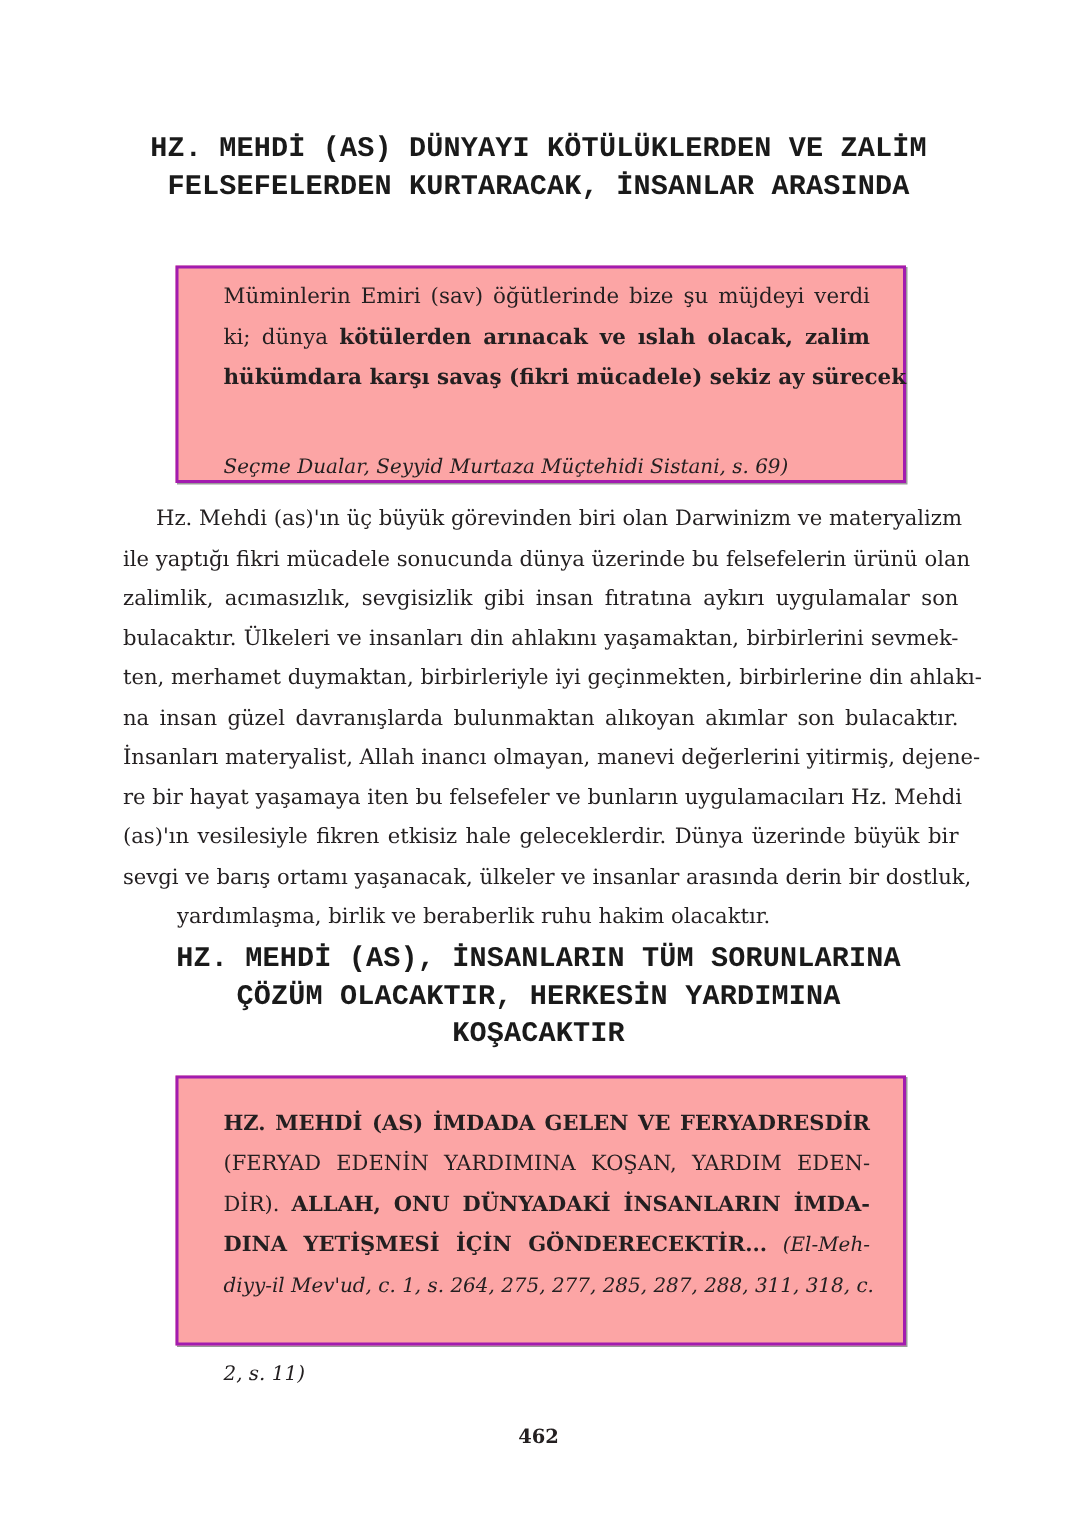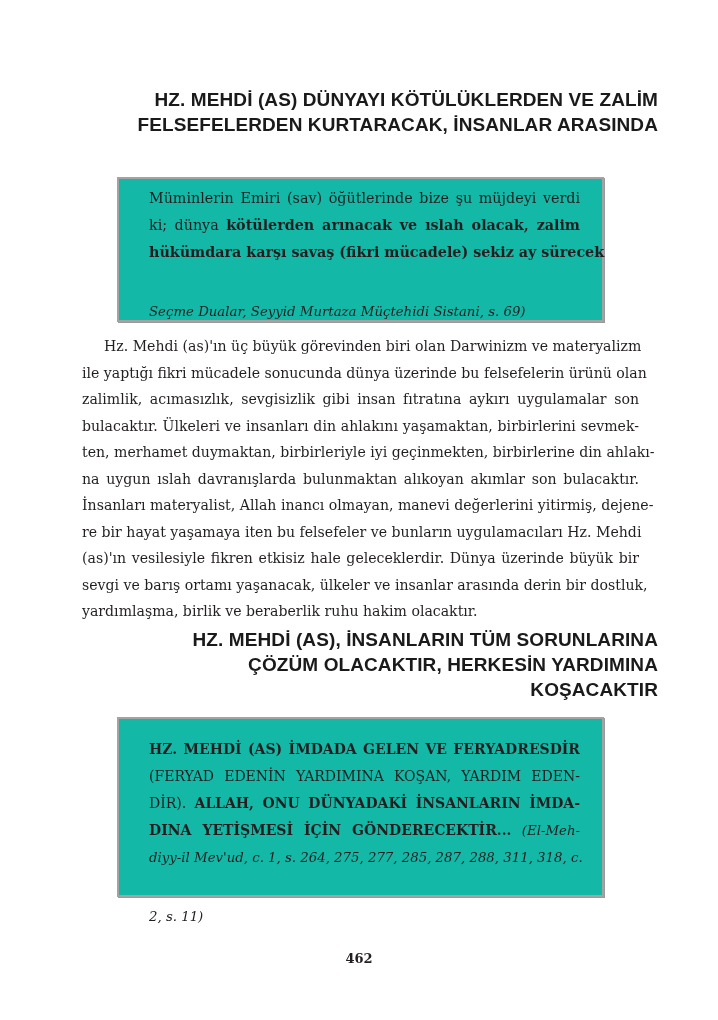--- a/index.html
+++ b/index.html
@@ -2,35 +2,35 @@
 <html><head>
   <meta charset="utf-8">
   <style>
     html, body { margin: 0; padding: 0; background: #ffffff; }
     body {
       width: 718px; height: 1020px; position: relative; overflow: hidden;
       color: #231f20;
     }
     .heading {
       position: absolute; left: 60px; width: 598px;
-      text-align: right;
-      font-family: Liberation Sans, sans-serif;
+      text-align: center;
+      font-family: Liberation Mono, monospace;
       font-weight: bold;
       font-size: 19px;
       line-height: 25px;
       color: #1a1a1a;
       letter-spacing: 0.1px;
     }
     .heading .hl { display: block; white-space: nowrap; }
     #h1 { top: 87px; }
     #h2 { top: 627px; }
     .quote-box {
       position: absolute;
-      border: 2px solid #a3a3a3;
-      background: #14b8a6;
+      border: 2px solid #a21caf;
+      background: #fca5a5;
       box-sizing: border-box;
       box-shadow: 1px 1px 0 #9a9a9a;
     }
     #box1 { left: 117px; top: 177px; width: 487px; height: 145px; }
     #box2 { left: 117px; top: 717px; width: 487px; height: 180px; }
     .quote-text {
       position: absolute;
       font-family: "DejaVu Serif", serif;
       font-size: 14.3px;
       line-height: 27px;
@@ -45,21 +45,21 @@
     .i { font-style: italic; font-size: 13.3px; }
     .body-text {
       position: absolute; left: 82px; width: 557px; top: 333px;
       font-family: "DejaVu Serif", serif;
       font-size: 14.1px;
       line-height: 26.5px;
       color: #231f20;
     }
     .body-text .line { display: block; white-space: nowrap; text-align: justify; text-align-last: justify; }
     .body-text .line.first { text-indent: 22px; }
-    .body-text .line.last { text-align-last: left; }
+    .body-text .line.last { text-align-last: left; margin-left: 36px; }
     .page-number {
       position: absolute; left: 0; width: 718px; top: 951px;
       text-align: center;
       font-family: "DejaVu Serif", serif;
       font-weight: bold;
       font-size: 13px;
       color: #231f20;
     }
   </style>
 </head>
@@ -78,21 +78,21 @@
       <span class="line last"><span class="i">Seçme Dualar, Seyyid Murtaza Müçtehidi Sistani, s. 69)</span></span>
     </div>
 </div>
 
 <div class="body-text">
   <span class="line first">Hz. Mehdi (as)'ın üç büyük görevinden biri olan Darwinizm ve materyalizm</span>
   <span class="line">ile yaptığı fikri mücadele sonucunda dünya üzerinde bu felsefelerin ürünü olan</span>
   <span class="line">zalimlik, acımasızlık, sevgisizlik gibi insan fıtratına aykırı uygulamalar son</span>
   <span class="line">bulacaktır. Ülkeleri ve insanları din ahlakını yaşamaktan, birbirlerini sevmek-</span>
   <span class="line">ten, merhamet duymaktan, birbirleriyle iyi geçinmekten, birbirlerine din ahlakı-</span>
-  <span class="line">na uygun ıslah davranışlarda bulunmaktan alıkoyan akımlar son bulacaktır.</span>
+  <span class="line">na insan güzel davranışlarda bulunmaktan alıkoyan akımlar son bulacaktır.</span>
   <span class="line">İnsanları materyalist, Allah inancı olmayan, manevi değerlerini yitirmiş, dejene-</span>
   <span class="line">re bir hayat yaşamaya iten bu felsefeler ve bunların uygulamacıları Hz. Mehdi</span>
   <span class="line">(as)'ın vesilesiyle fikren etkisiz hale geleceklerdir. Dünya üzerinde büyük bir</span>
   <span class="line">sevgi ve barış ortamı yaşanacak, ülkeler ve insanlar arasında derin bir dostluk,</span>
   <span class="line last">yardımlaşma, birlik ve beraberlik ruhu hakim olacaktır.</span>
 </div>
 
 <div id="h2" class="heading">
   <span class="hl">HZ. MEHDİ (AS), İNSANLARIN TÜM SORUNLARINA</span>
   <span class="hl">ÇÖZÜM OLACAKTIR, HERKESİN YARDIMINA</span>

